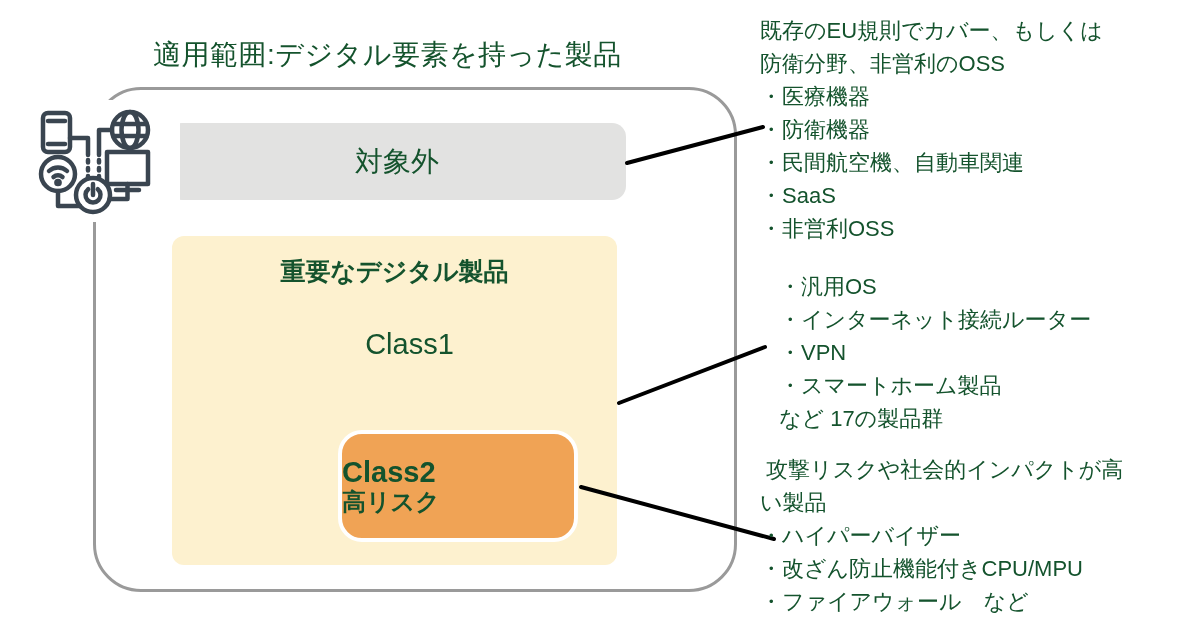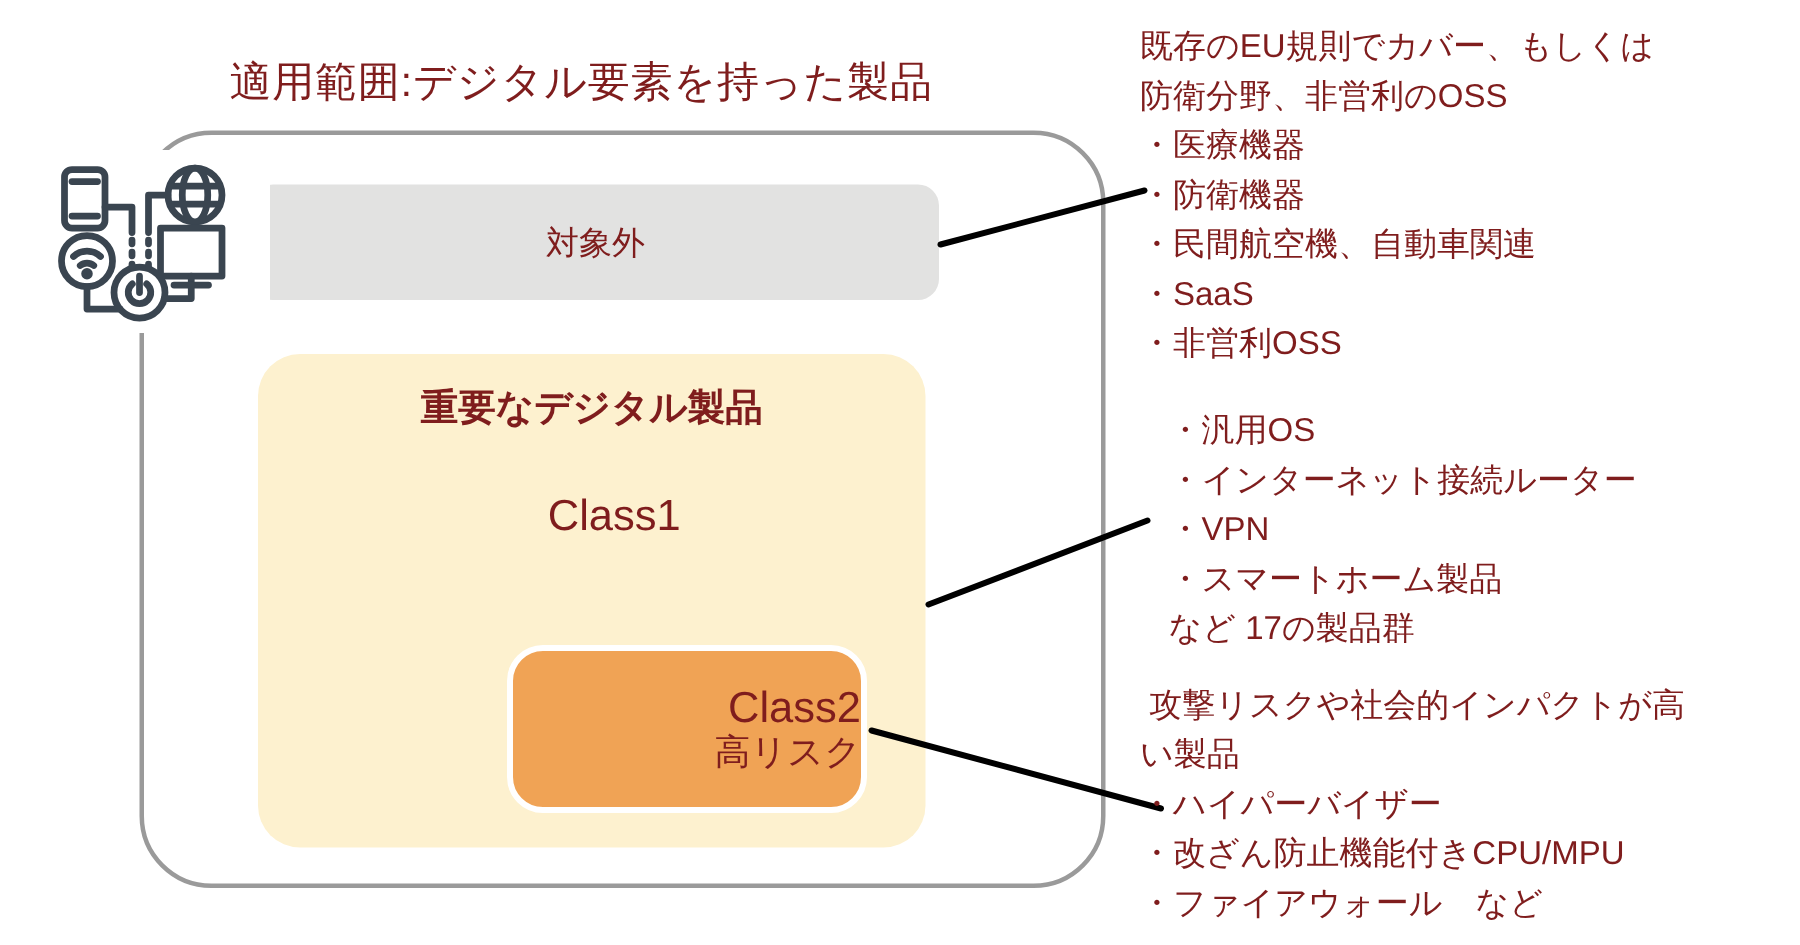--- a/index.html
+++ b/index.html
@@ -1,50 +1,50 @@
 <!DOCTYPE html>
 <html><head>
 <meta charset="utf-8">
 <style>
   html,body{margin:0;padding:0;}
   body{width:1200px;height:630px;overflow:hidden;}
   #canvas{
     position:relative;width:1200px;height:510px;background:#ffffff;
-    font-family:"Liberation Sans","DejaVu Sans",sans-serif;color:#7f1d1d;
+    font-family:"Liberation Sans","DejaVu Sans",sans-serif;color:#14532d;
   }
   .title{
     position:absolute;left:153px;top:36px;font-size:28px;font-weight:500;
     letter-spacing:0.5px;white-space:pre;
   }
   .outer-box{
     position:absolute;left:93px;top:87px;width:644px;height:505px;
     border:3px solid #9a9a9a;border-radius:48px;background:#ffffff;
     box-sizing:border-box;z-index:1;
   }
   .excluded-box{
     position:absolute;left:168px;top:123px;width:458px;height:77px;
     background:#e2e2e1;border-radius:14px;display:flex;align-items:center;
-    justify-content:center;font-size:22px;z-index:2;
+    justify-content:center;font-size:28px;z-index:2;
   }
   .important-box{
     position:absolute;left:172px;top:236px;width:445px;height:329px;
-    background:#fdf1cf;border-radius:28px;z-index:2;
+    background:#fdf1cf;border-radius:12px;z-index:2;
   }
   .important-title{
     position:absolute;top:19px;left:0;width:100%;text-align:center;
     font-size:25px;font-weight:bold;
   }
   .class1-block{position:absolute;top:92px;left:15px;width:100%;text-align:center;}
   .class-name{font-size:29px;line-height:32px;}
   .class-risk{font-size:24px;line-height:28px;}
   .class2-box{
     position:absolute;left:166px;top:194px;width:240px;height:112px;
     background:#f0a355;border:4px solid #ffffff;border-radius:24px;
     box-sizing:border-box;display:flex;flex-direction:column;
-    align-items:flex-end;justify-content:center;
+    align-items:flex-start;justify-content:center;font-weight:bold;
   }
   .icon-wrap{
     position:absolute;left:28px;top:100px;width:152px;height:122px;z-index:4;
   }
   .lines-svg{
     position:absolute;left:0;top:0;width:1200px;height:630px;z-index:5;
     pointer-events:none;
   }
   .ann{
     position:absolute;left:760px;font-size:22px;line-height:33px;z-index:6;

